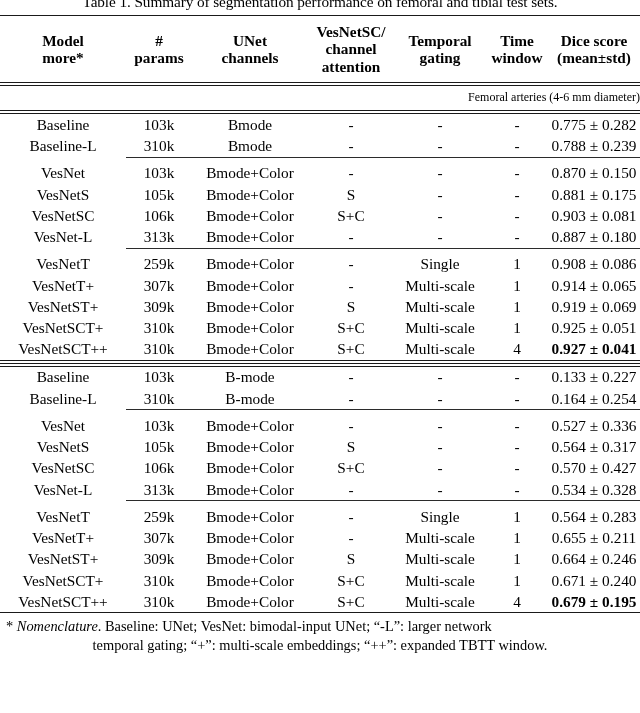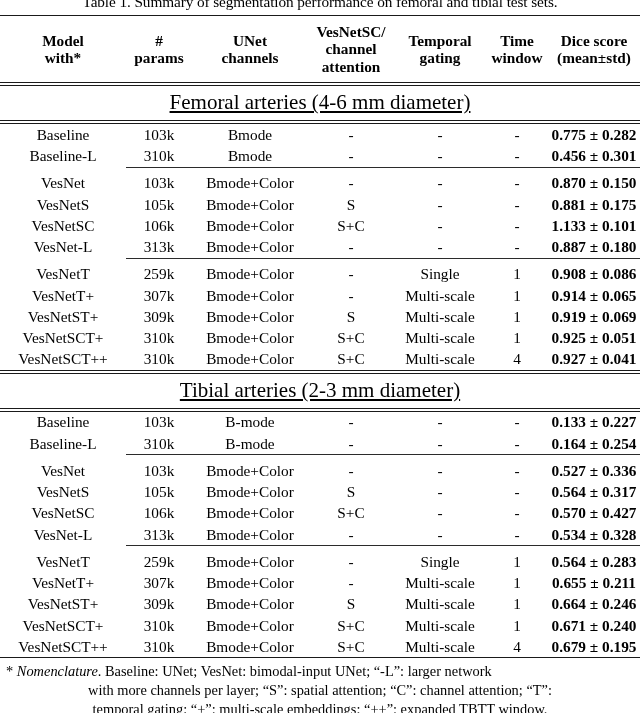--- a/index.html
+++ b/index.html
@@ -87,35 +87,34 @@
     text-align: center;
     vertical-align: middle;
     line-height: 1.14;
     padding: 7px 2px 7px 2px;
     font-size: 15.3px;
   }
   tr.hdr > th .ln { display: block; white-space: nowrap; }
 
   
   tr.section > td {
-    text-align: center;
+    text-align: right;
     padding: 4px 0 5px 0;
-    font-size: 21px;
-    text-decoration: underline;
+    font-size: 12px;
   }
 
   
   tr.data > td {
     text-align: center;
     padding: 1.6px 2px;
     white-space: nowrap;
     font-size: 15.3px;
     line-height: 1.18;
   }
-  tr.data > td.dice { padding-right: 2px; font-weight: bold; }
+  tr.data > td.dice { padding-right: 2px; }
   tr.data.bold > td.dice { font-weight: bold; font-family: Liberation Serif, serif; }
 
   
   .footnote {
     font-size: 14.4px;
     line-height: 1.30;
     text-align: center;
     padding: 4px 4px 0 4px;
     box-sizing: border-box;
   }
@@ -142,21 +141,21 @@
         <col class="c-win">
         <col class="c-dice">
     </colgroup>
     <tbody id="tbody">
         <tr class="rule-top">
           <td colspan="7"></td>
         </tr>
         <tr class="hdr">
           <th>
             <span class="ln">Model</span>
-            <span class="ln">with*</span>
+            <span class="ln">more*</span>
           </th>
           <th>
             <span class="ln">#</span>
             <span class="ln">params</span>
           </th>
           <th>
             <span class="ln">UNet</span>
             <span class="ln">channels</span>
           </th>
           <th>
@@ -195,21 +194,21 @@
           <td>-</td>
           <td class="dice">0.775 ± 0.282</td>
         </tr>
         <tr class="data">
           <td>Baseline-L</td>
           <td>310k</td>
           <td>Bmode</td>
           <td>-</td>
           <td>-</td>
           <td>-</td>
-          <td class="dice">0.456 ± 0.301</td>
+          <td class="dice">0.788 ± 0.239</td>
         </tr>
         <tr class="cmid">
           <td></td>
           <td class="cm"></td>
           <td class="cm"></td>
           <td class="cm"></td>
           <td class="cm"></td>
           <td class="cm"></td>
           <td class="cm"></td>
         </tr>
@@ -234,21 +233,21 @@
           <td>-</td>
           <td class="dice">0.881 ± 0.175</td>
         </tr>
         <tr class="data">
           <td>VesNetSC</td>
           <td>106k</td>
           <td>Bmode+Color</td>
           <td>S+C</td>
           <td>-</td>
           <td>-</td>
-          <td class="dice">1.133 ± 0.101</td>
+          <td class="dice">0.903 ± 0.081</td>
         </tr>
         <tr class="data">
           <td>VesNet-L</td>
           <td>313k</td>
           <td>Bmode+Color</td>
           <td>-</td>
           <td>-</td>
           <td>-</td>
           <td class="dice">0.887 ± 0.180</td>
         </tr>
@@ -304,23 +303,20 @@
           <td>VesNetSCT++</td>
           <td>310k</td>
           <td>Bmode+Color</td>
           <td>S+C</td>
           <td>Multi-scale</td>
           <td>4</td>
           <td class="dice">0.927 ± 0.041</td>
         </tr>
         <tr class="rule-dbl">
           <td colspan="7"></td>
-        </tr>
-        <tr class="section">
-          <td colspan="7">Tibial arteries (2-3 mm diameter)</td>
         </tr>
         <tr class="rule-dbl">
           <td colspan="7"></td>
         </tr>
         <tr class="data">
           <td>Baseline</td>
           <td>103k</td>
           <td>B-mode</td>
           <td>-</td>
           <td>-</td>
@@ -442,17 +438,16 @@
           <td class="dice">0.679 ± 0.195</td>
         </tr>
         <tr class="rule-bottom">
           <td colspan="7"></td>
         </tr>
       </tbody>
   </table>
 
   <div class="footnote">
     <span class="fnline first"><span>*</span> <i>Nomenclature</i><span>. Baseline: UNet; VesNet: bimodal-input UNet; “-L”: larger network</span></span>
-    <span class="fnline">with more channels per layer; “S”: spatial attention; “C”: channel attention; “T”:</span>
     <span class="fnline">temporal gating; “+”: multi-scale embeddings; “++”: expanded TBTT window.</span>
   </div>
 
 </div>
 
 </body></html>

